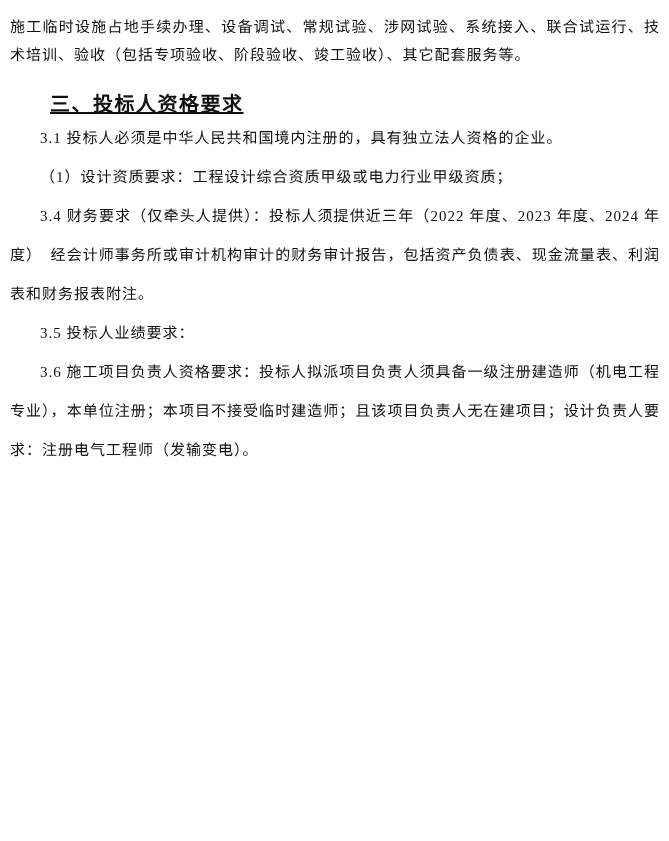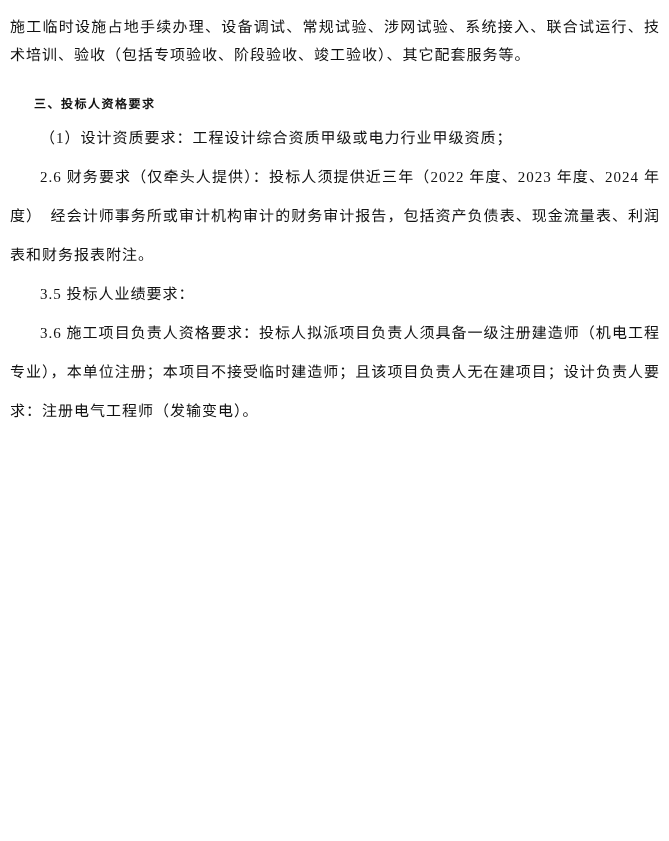--- a/index.html
+++ b/index.html
@@ -27,42 +27,44 @@
     text-indent: 2em;
     word-break: break-all;
   }
   .para.continuation {
     text-indent: 0;
     line-height: 28px;
     margin-bottom: 21px;
   }
   .heading {
     margin: 0;
-    font-size: 12px;
+    font-size: 20px;
     font-weight: bold;
     line-height: 29px;
     text-indent: 2em;
     letter-spacing: 1.5px;
     text-align: left;
+    text-decoration: underline;
   }
 </style>
 </head>
 <body>
 
 <div class="page">
   <p class="para continuation">施工临时设施占地手续办理、设备调试、常规试验、涉网试验、系统接入、联合试运行、技术培训、验收（包括专项验收、阶段验收、竣工验收）、其它配套服务等。</p>
 
   <h2 class="heading">三、投标人资格要求</h2>
 
 
+  <p class="para">3.1 投标人必须是中华人民共和国境内注册的，具有独立法人资格的企业。</p>
 
 
   <p class="para">（1）设计资质要求：工程设计综合资质甲级或电力行业甲级资质；</p>
 
 
 
-  <p class="para">2.6 财务要求（仅牵头人提供）：投标人须提供近三年（2022 年度、2023 年度、2024 年度）　经会计师事务所或审计机构审计的财务审计报告，包括资产负债表、现金流量表、利润表和财务报表附注。</p>
+  <p class="para">3.4 财务要求（仅牵头人提供）：投标人须提供近三年（2022 年度、2023 年度、2024 年度）　经会计师事务所或审计机构审计的财务审计报告，包括资产负债表、现金流量表、利润表和财务报表附注。</p>
 
   <p class="para">3.5 投标人业绩要求：</p>
 
 
   <p class="para">3.6 施工项目负责人资格要求：投标人拟派项目负责人须具备一级注册建造师（机电工程专业），本单位注册；本项目不接受临时建造师；且该项目负责人无在建项目；设计负责人要求：注册电气工程师（发输变电）。</p>
 </div>
 
 </body></html>

